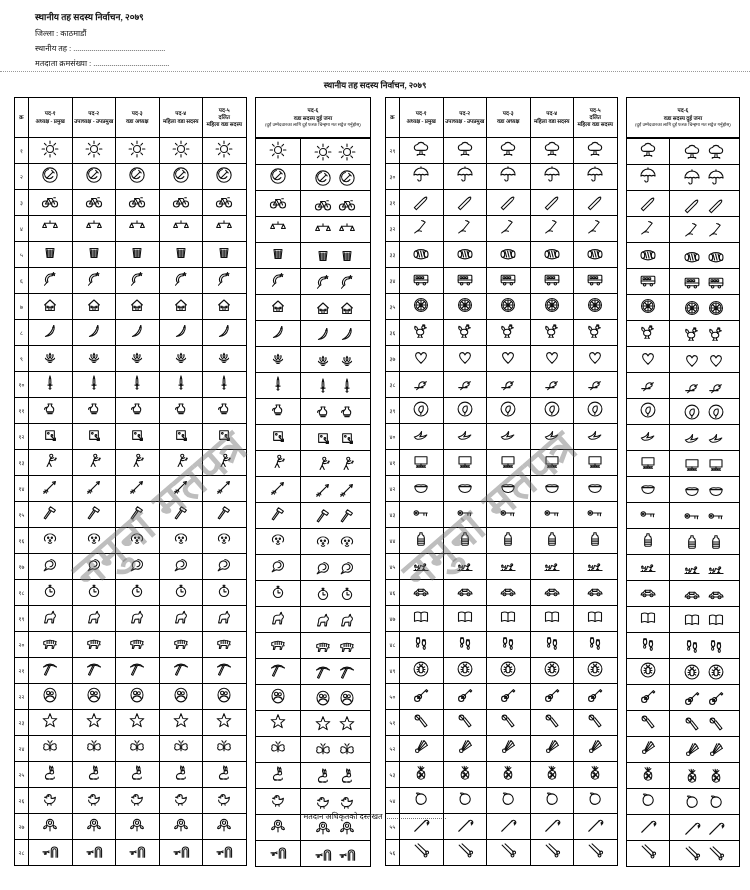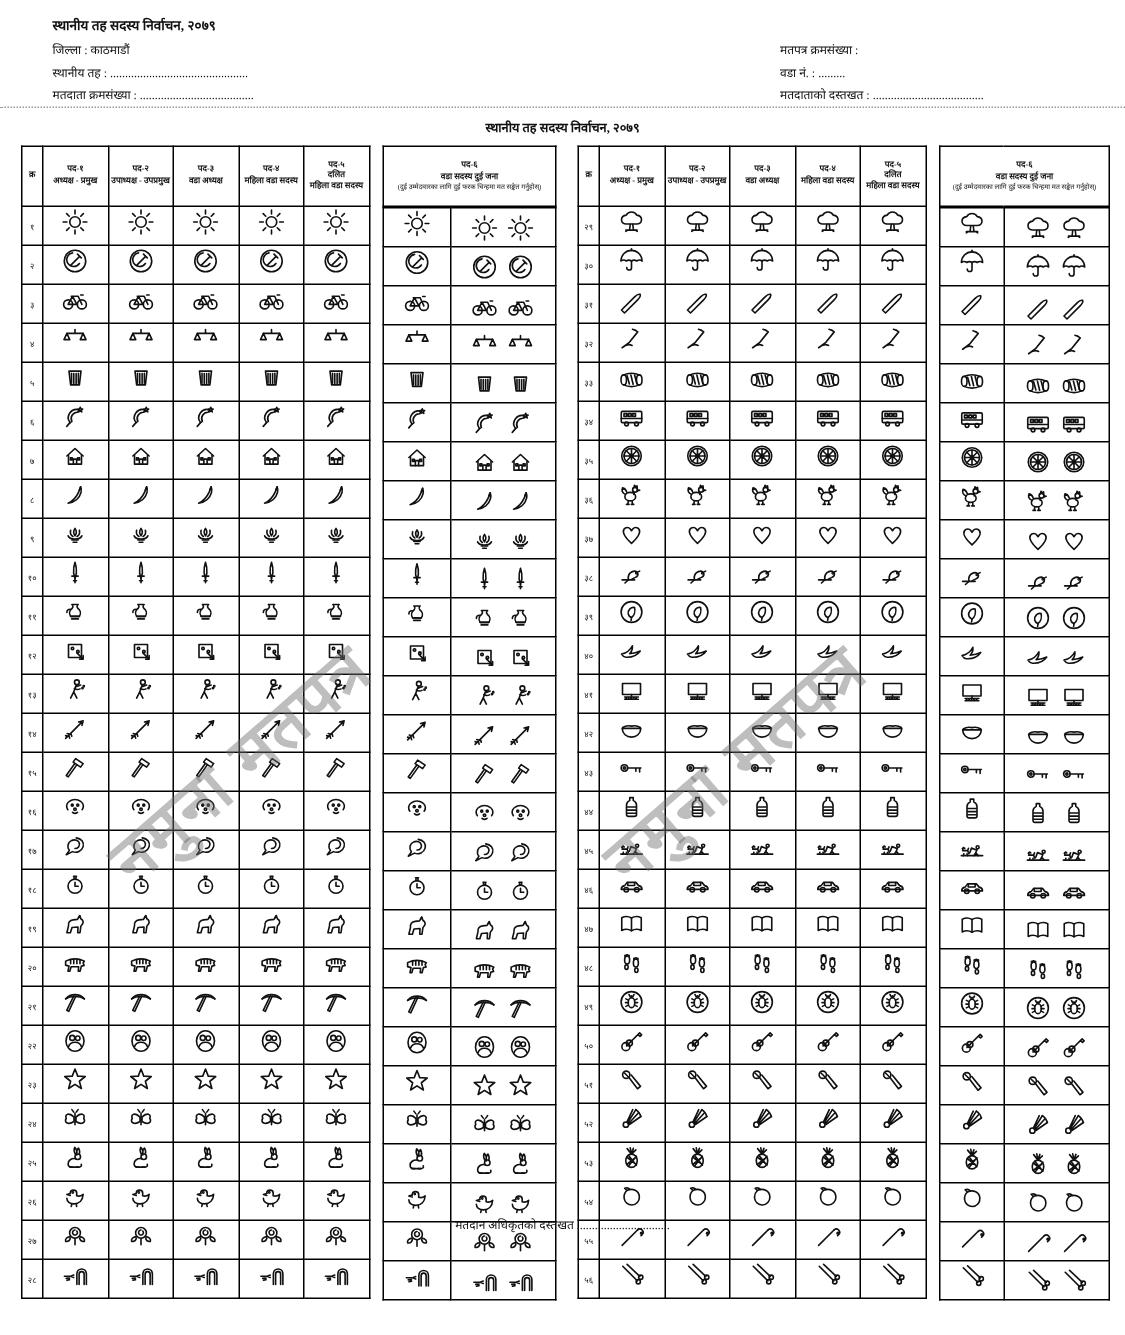--- a/index.html
+++ b/index.html
@@ -35,25 +35,20 @@
 
 <div class="page">
 
   <div class="th-left">
     <div class="hline title">स्थानीय तह सदस्य निर्वाचन, २०७९</div>
     <div class="hline">जिल्ला : काठमाडौं</div>
     <div class="hline">स्थानीय तह : ..............................................</div>
     <div class="hline">मतदाता क्रमसंख्या : ......................................</div>
   </div>
 
-  <div class="th-right">
-    <div class="hline">मतपत्र क्रमसंख्या :</div>
-    <div class="hline">वडा नं. : .........</div>
-    <div class="hline">मतदाताको दस्तखत : .....................................</div>
-  </div>
 
   <div class="perforation"></div>
 
   <div class="ballot-title">स्थानीय तह सदस्य निर्वाचन, २०७९</div>
 
   <div class="blk" id="blk-left-main" style="left:14px;">
       <table>
         <tbody>
           <tr>
             <th class="num" style="width:13px;">क्र</th>

